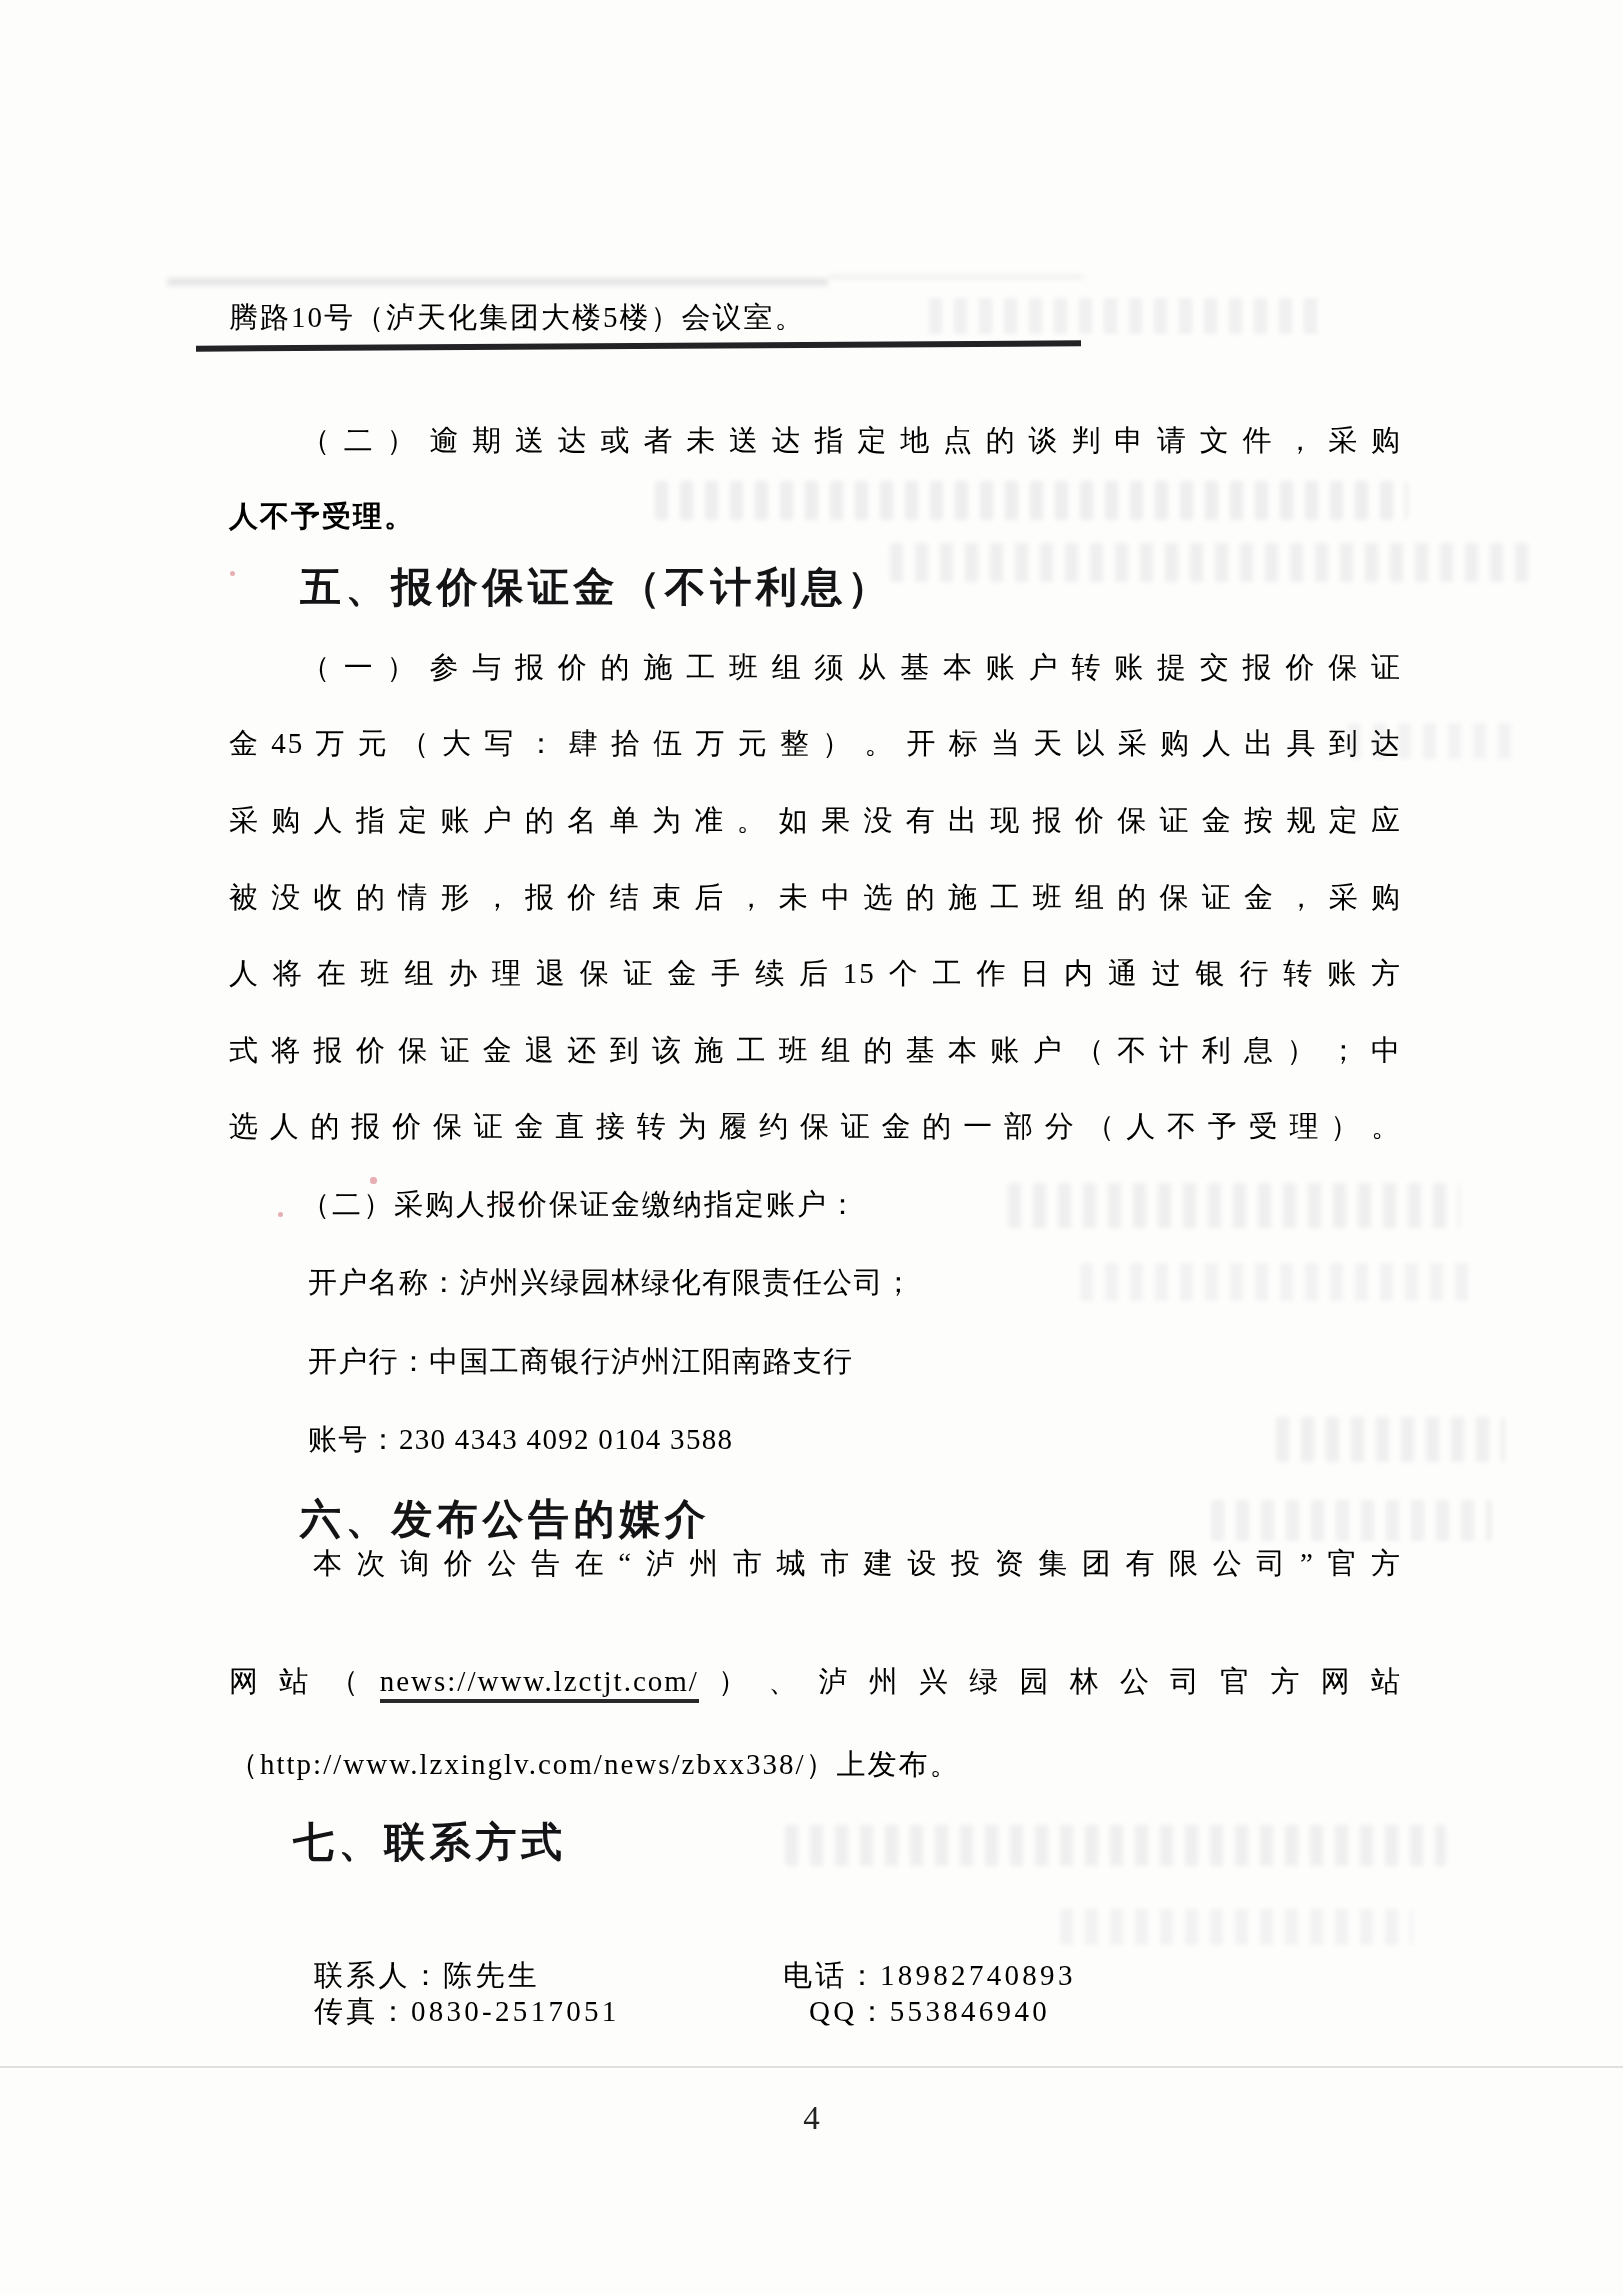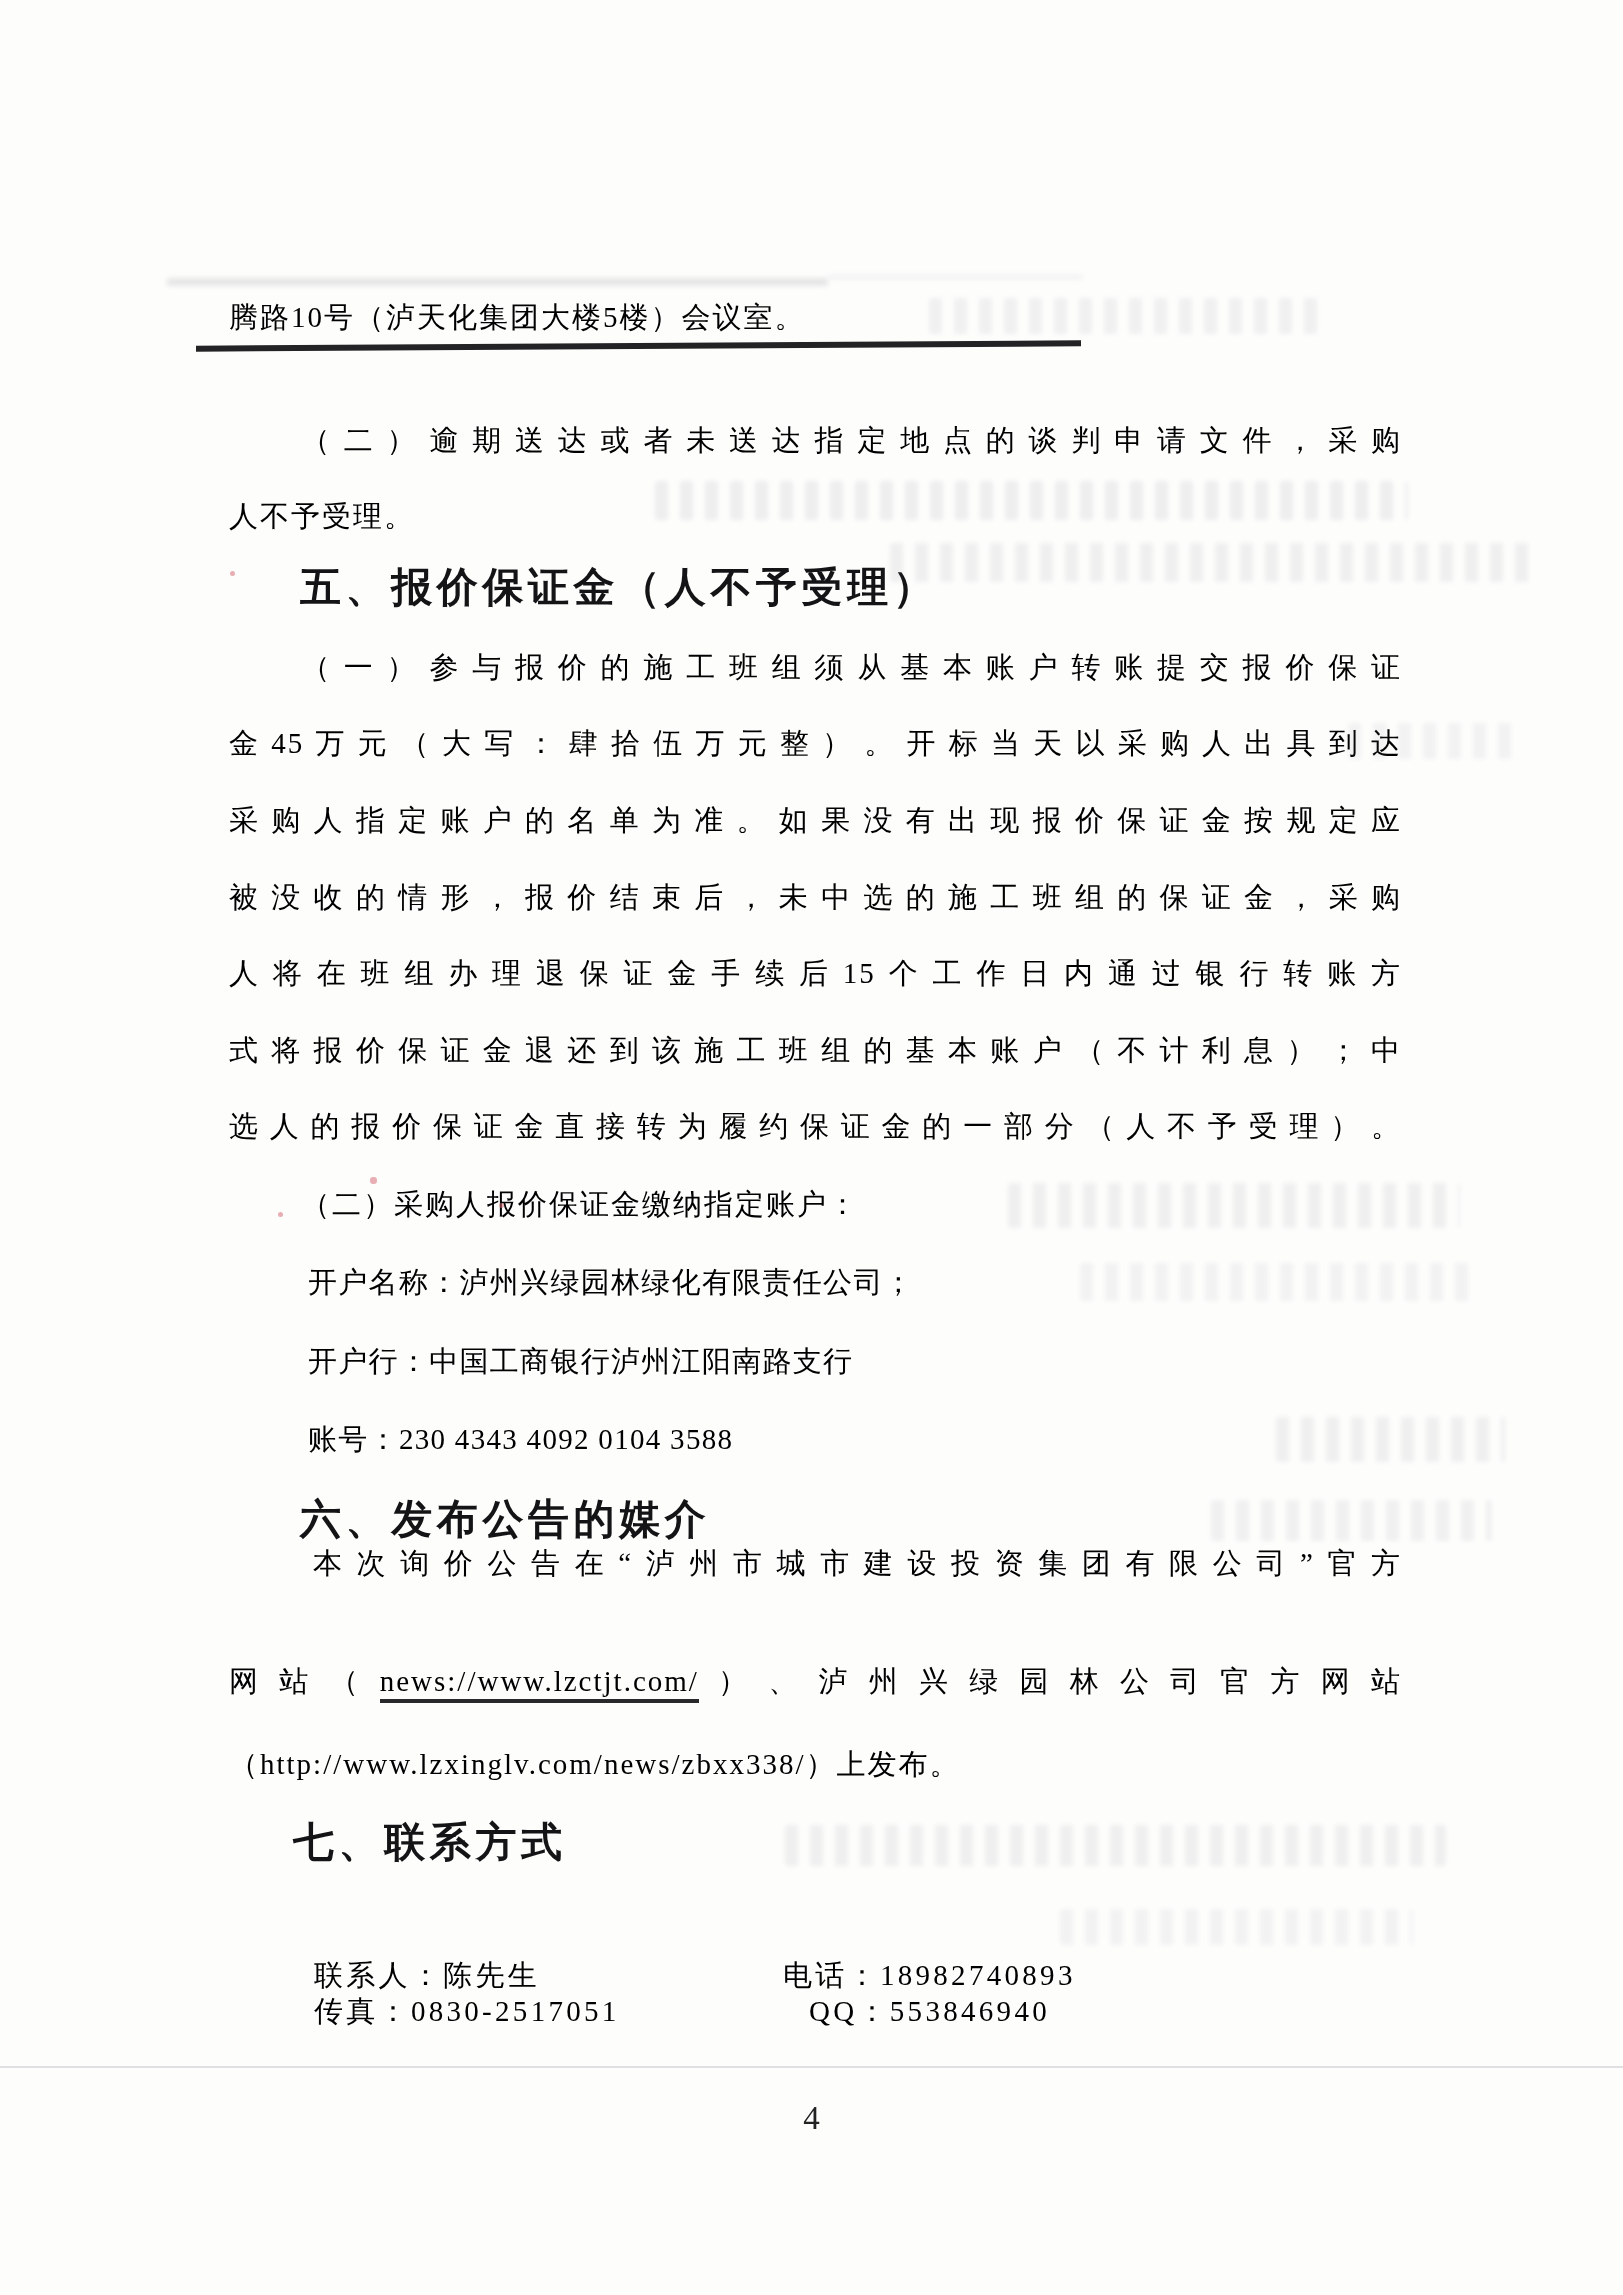--- a/index.html
+++ b/index.html
@@ -115,23 +115,23 @@
 
 <main class="page">
 
   <div class="smudge" style="left:167px; top:278px; width:661px; height:7.9px;"></div>
   <div class="smudge" style="left:828px; top:275px; width:255px; height:3.9px; opacity:.6;"></div>
 
   <div class="l" style="top:293px;">腾路10号（泸天化集团大楼5楼）会议室。</div>
   <div class="venue-underline"></div>
 
   <div class="l just ind110" style="top:416px;">（二）逾期送达或者未送达指定地点的谈判申请文件，采购</div>
-  <div class="l" style="top:492px;">人不予受理。</div>
+  <div class="l" style="top:492px;font-weight:bold;">人不予受理。</div>
 
-  <div class="l head" style="top:563px;">五、报价保证金（人不予受理）</div>
+  <div class="l head" style="top:563px;">五、报价保证金（不计利息）</div>
 
   <div class="l just ind110" style="top:643px;">（一）参与报价的施工班组须从基本账户转账提交报价保证</div>
   <div class="l just" style="top:719px;">金45万元（大写：肆拾伍万元整）。开标当天以采购人出具到达</div>
   <div class="l just" style="top:796px;">采购人指定账户的名单为准。如果没有出现报价保证金按规定应</div>
   <div class="l just" style="top:873px;">被没收的情形，报价结束后，未中选的施工班组的保证金，采购</div>
   <div class="l just" style="top:949px;">人将在班组办理退保证金手续后15个工作日内通过银行转账方</div>
   <div class="l just" style="top:1026px;">式将报价保证金退还到该施工班组的基本账户（不计利息）；中</div>
   <div class="l just" style="top:1102px;">选人的报价保证金直接转为履约保证金的一部分（人不予受理）。</div>
 
   <div class="l ind110" style="top:1180px;">（二）采购人报价保证金缴纳指定账户：</div>

